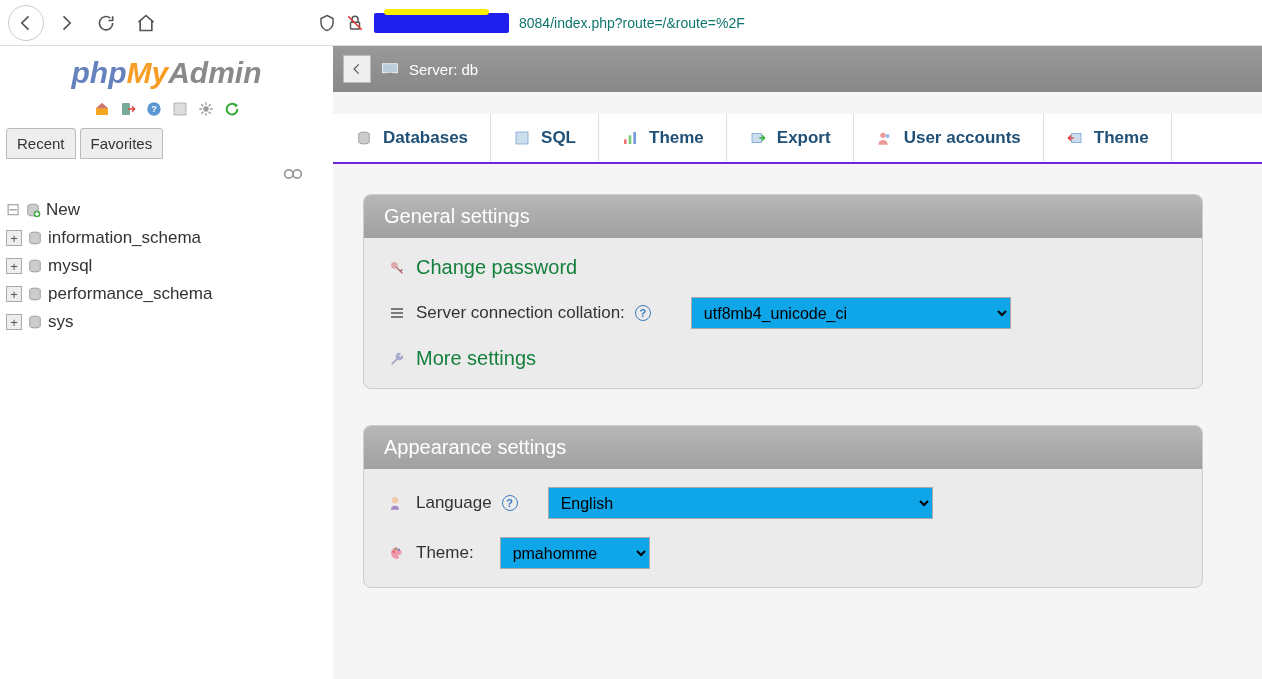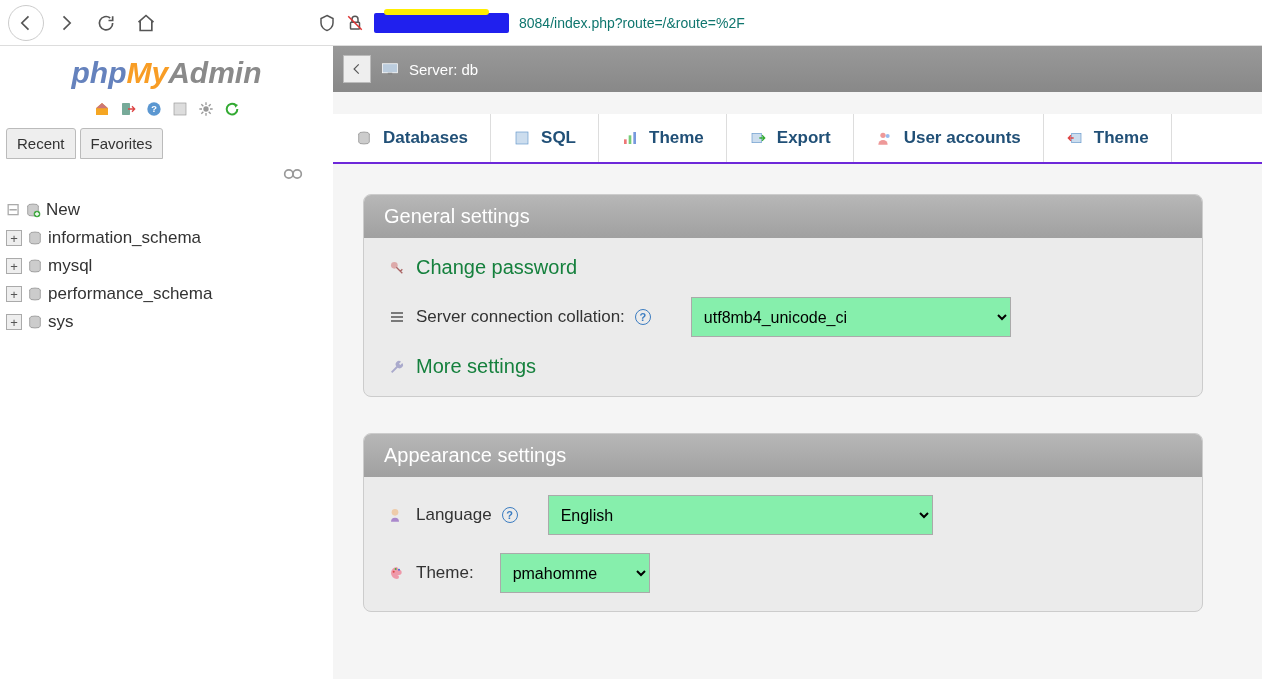--- a/index.html
+++ b/index.html
@@ -57,21 +57,21 @@
 .main-tab .tic { width: 18px; height: 18px; display:flex; align-items:center; justify-content:center; }
 
 
 .panels { padding: 30px 20px 30px 30px; display:flex; flex-direction:column; gap: 36px; }
 .panel { background: #ebebeb; border: 1px solid #ccc; border-radius: 8px; overflow: hidden; width: 840px; }
 .panel-header { background: linear-gradient(#b7b7b7,#a0a0a0); color: #fff; font-size: 20px; padding: 10px 20px; }
 .panel-body { padding: 18px 24px; display:flex; flex-direction:column; gap: 18px; }
 .row { display: flex; align-items: center; gap: 10px; }
 .link { color: #15803d; cursor: pointer; font-size: 20px; }
 .label { color: #333; font-size: 17px; }
-select { font-size: 16px; padding: 4px 8px; border: 1px solid #aaa; background: #86efac; height: 40px; }
+select { font-size: 16px; padding: 4px 8px; border: 1px solid #aaa; background: #0ea5e9; height: 32px; }
 .help-ic { width:16px; height:16px; display:flex; align-items:center; justify-content:center; color:#3b7cc1; border:1px solid #3b7cc1; border-radius:50%; font-size:11px; font-weight:bold; cursor:pointer; }
 .inline-ic { width:18px; height:18px; display:flex; align-items:center; justify-content:center; }
 </style>
 </head>
 <body>
 
 <div class="browser-bar">
   <div class="nav-btn back">
     <svg viewBox="0 0 24 24" fill="none" stroke="currentColor" stroke-width="2">
         <path d="M15 4 L7 12 L15 20"></path>

